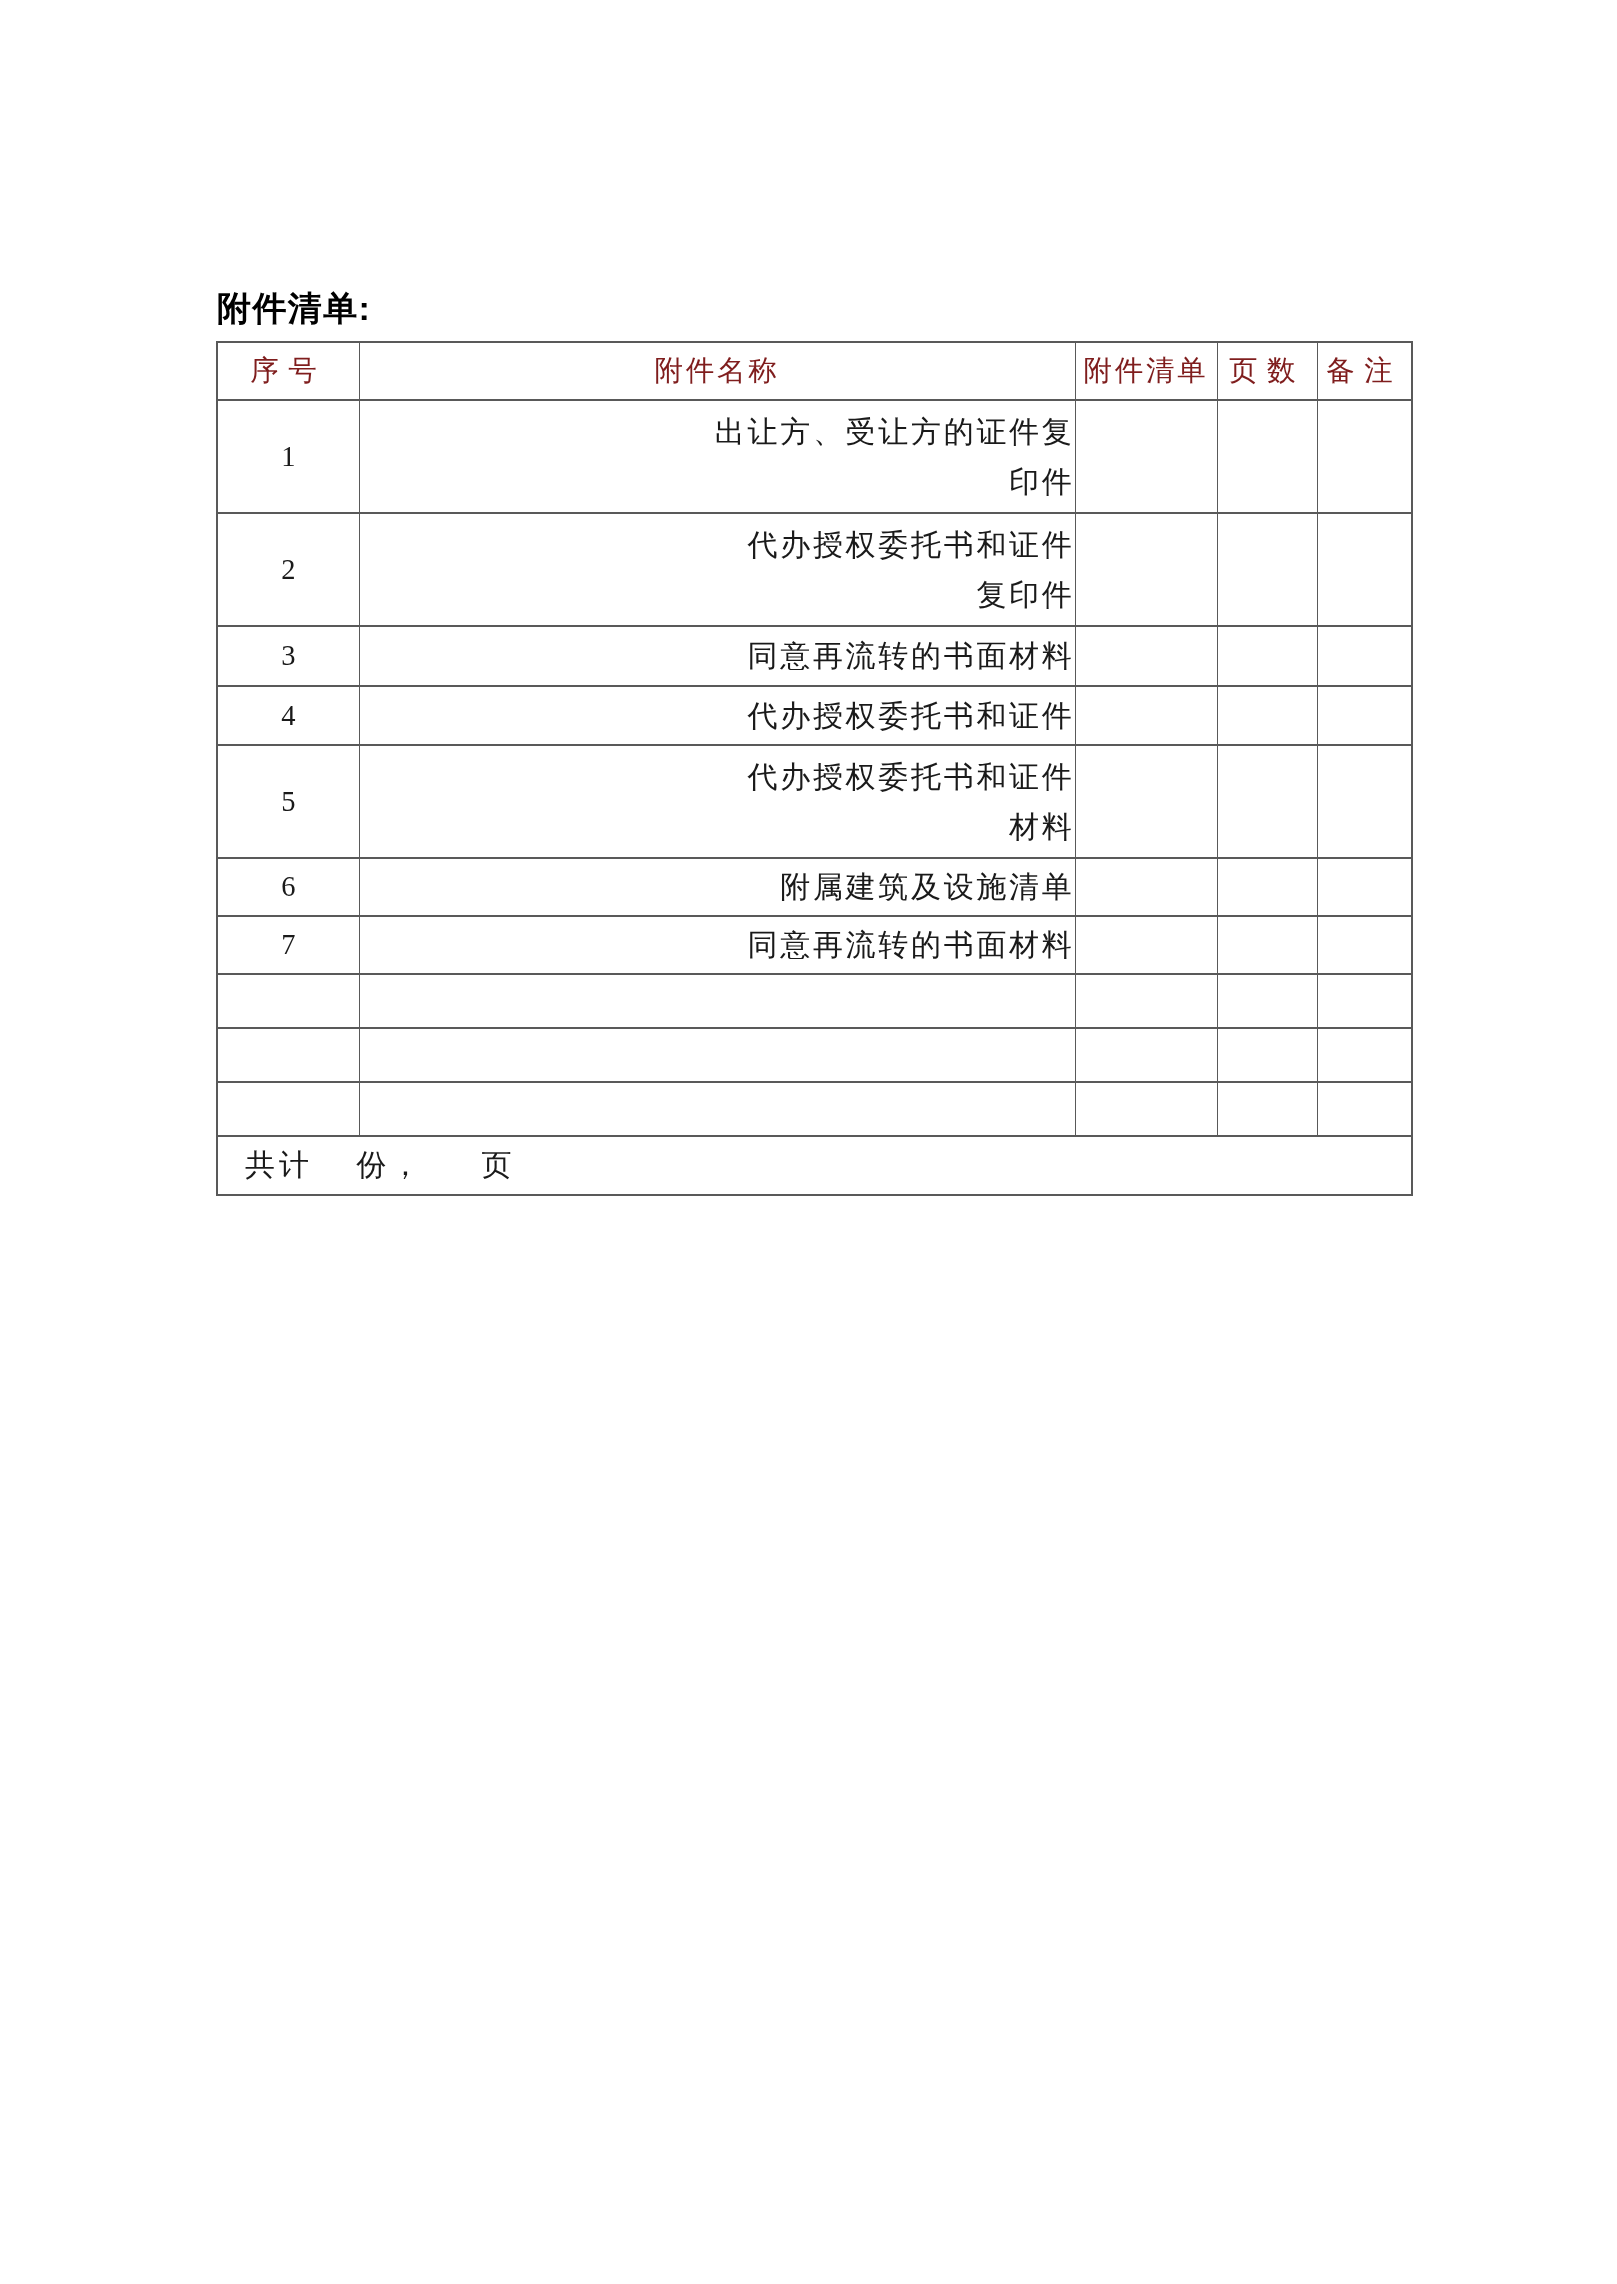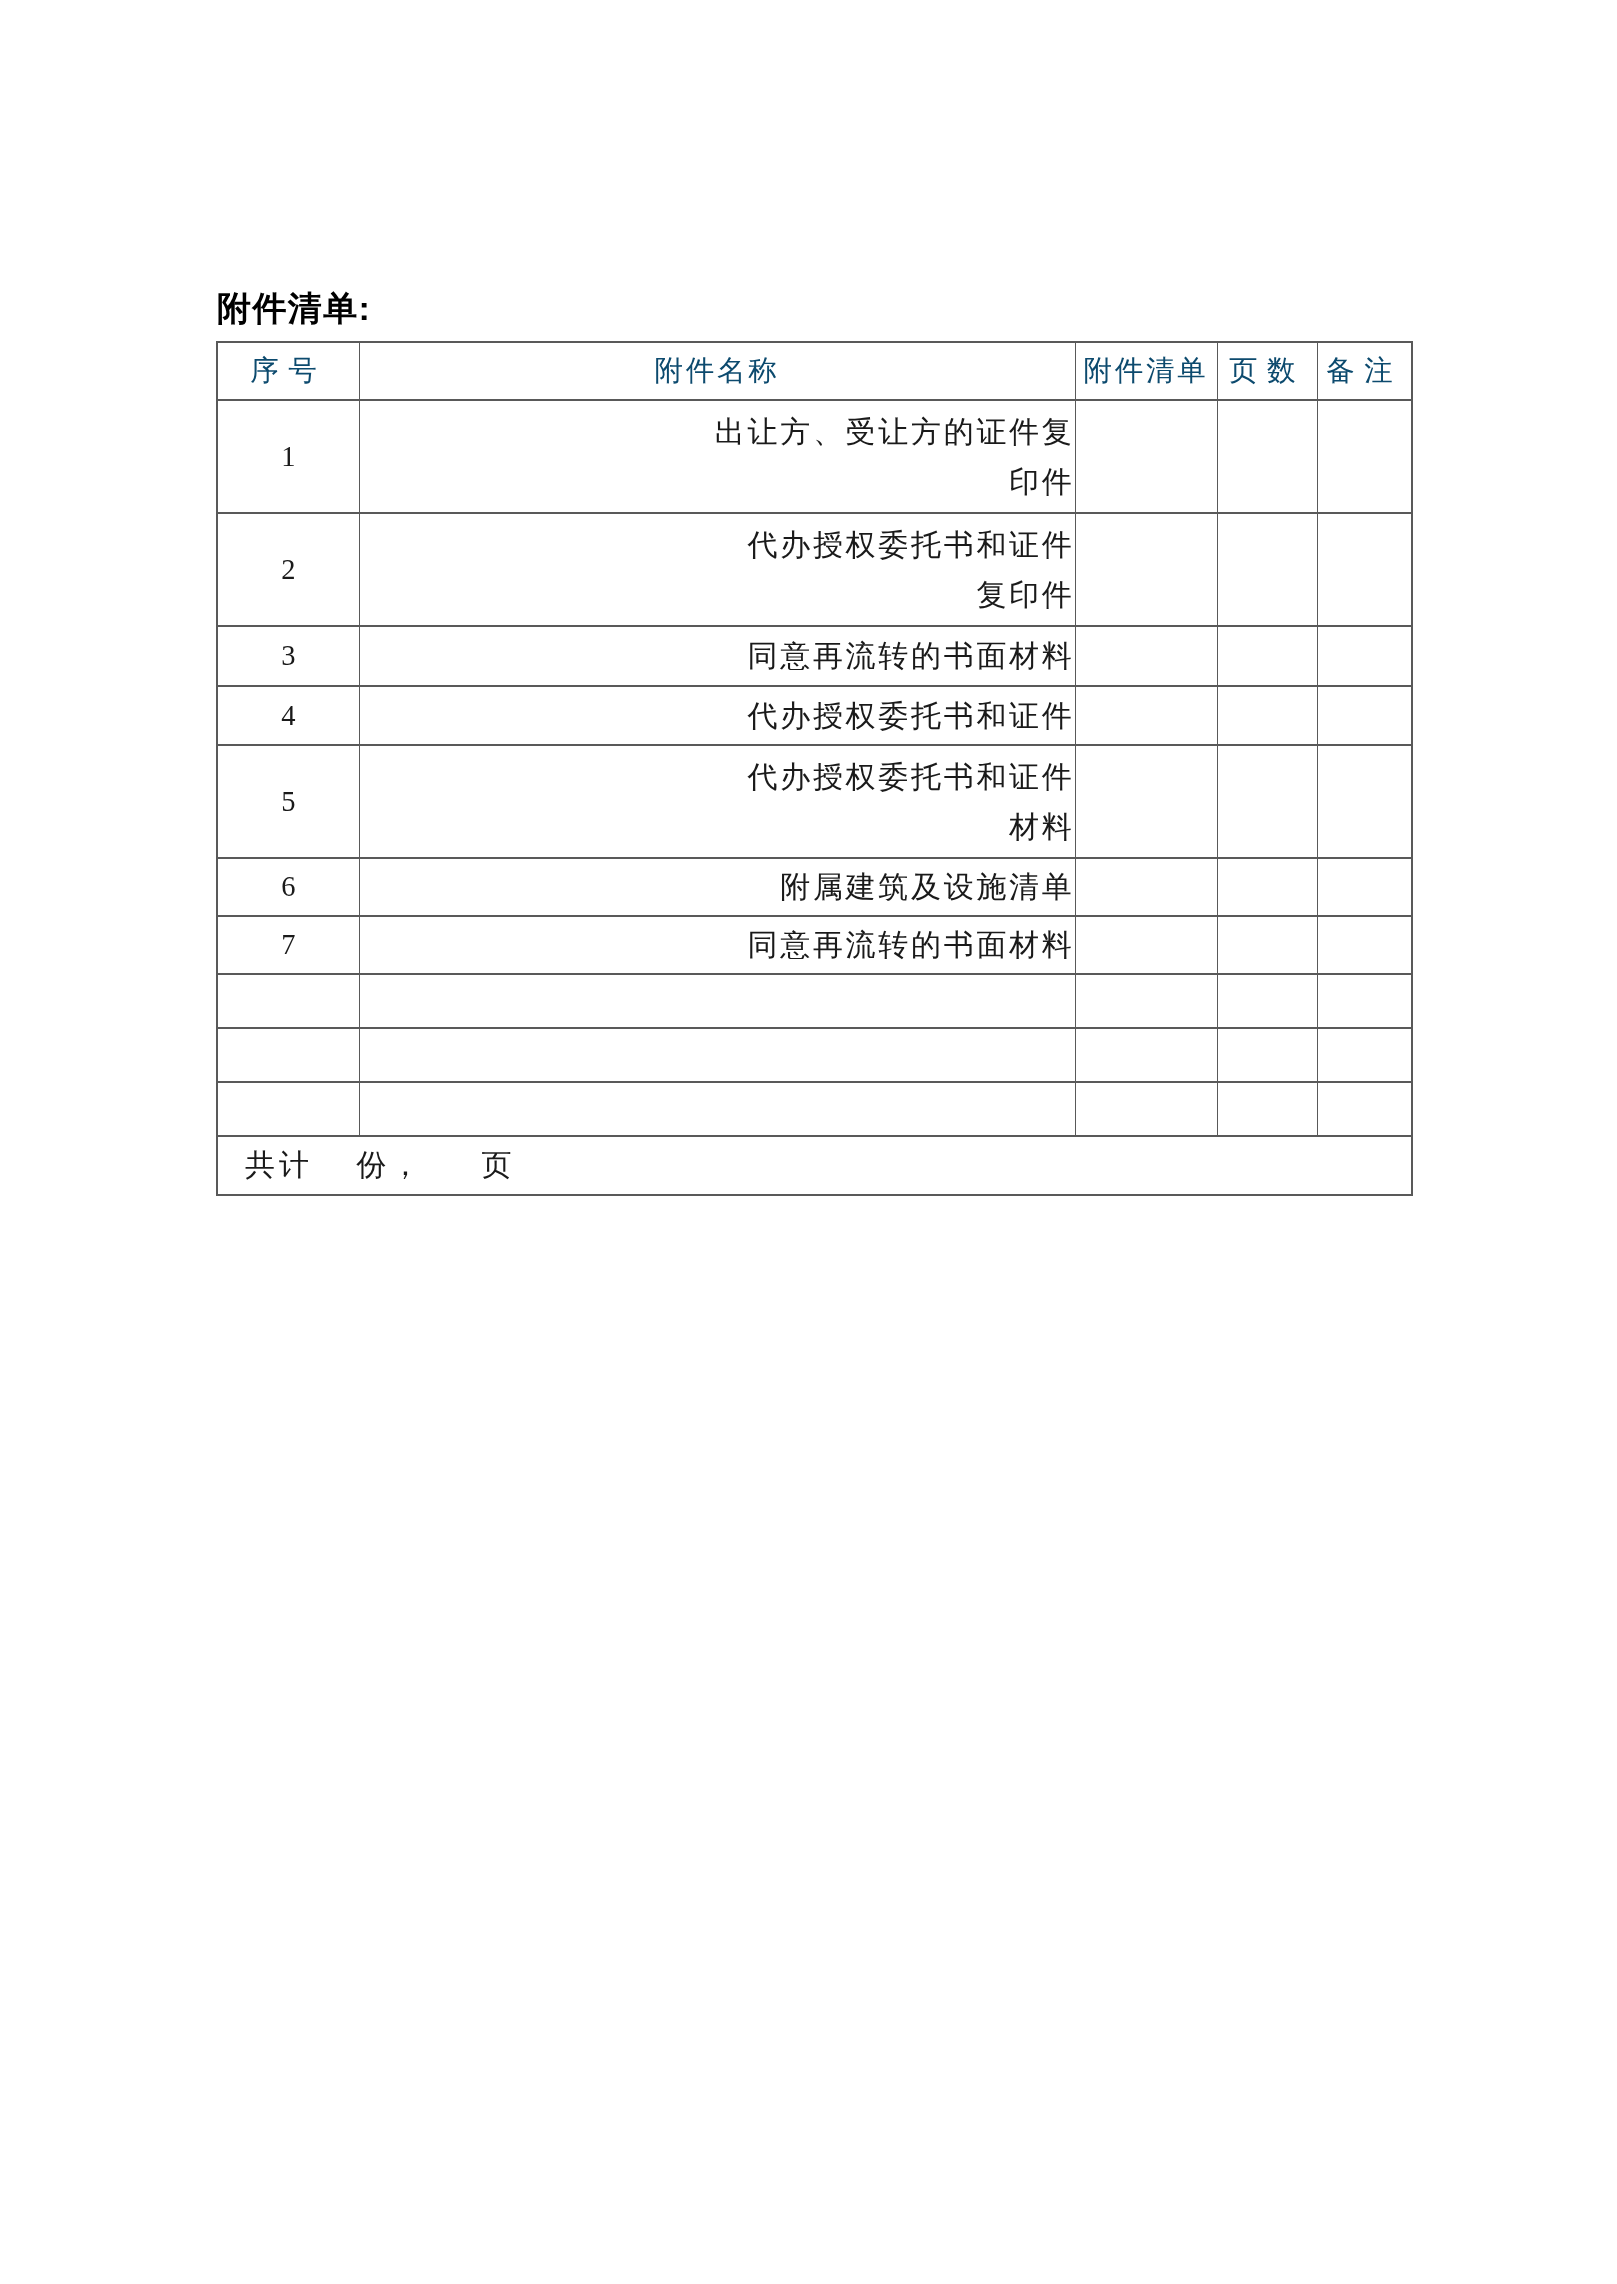--- a/index.html
+++ b/index.html
@@ -38,21 +38,21 @@
     border-top-width: 2px;
     border-bottom-width: 2px;
     padding: 0;
     vertical-align: middle;
     overflow: hidden;
   }
   .att-table th {
     font-weight: normal;
     font-size: 28.5px;
     text-align: center;
-    color: #0c4a6e;
+    color: #7f1d1d;
   }
   th.sp-wide { letter-spacing: 9.5px; }
   th.sp-sm   { letter-spacing: 2.7px; margin-top: 24px; }
   .h85  { height: 58px; }
   .h166 { height: 113px; }
   .h167 { height: 113px; }
   .h88  { height: 60px; }
   .h87  { height: 59px; }
   .h86  { height: 58px; }
   .h80  { height: 54px; }

